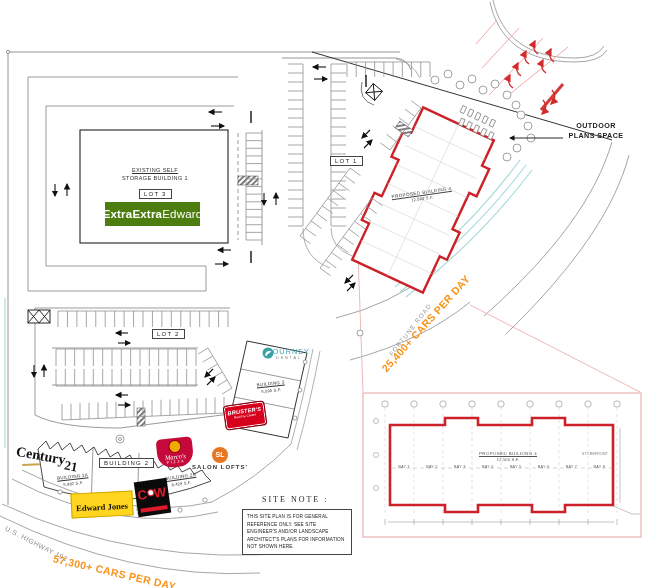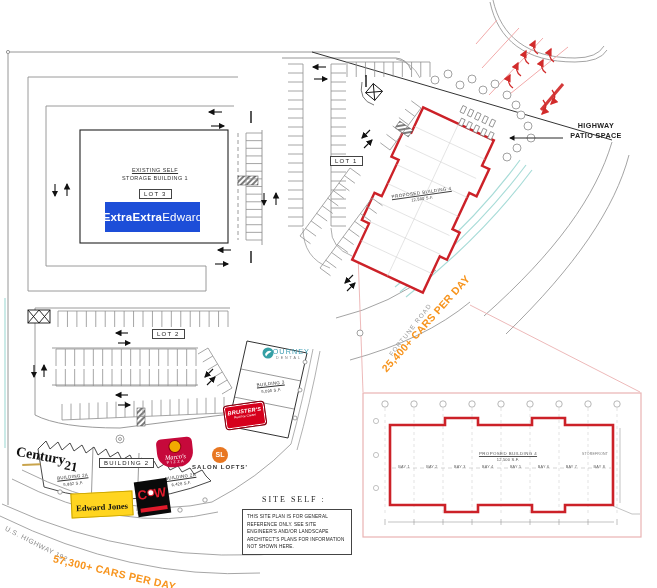--- a/index.html
+++ b/index.html
@@ -455,37 +455,37 @@
     </g>
     <line x1="392" y1="468" x2="611" y2="468" stroke="#bbb" stroke-width=".6" stroke-dasharray="4,3"></line>
     <path d="M390,425 H445 V418 H478 V425 H532 V418 H565 V425 H613 V505 H565 V512 H532 V505 H478 V512 H445 V505 H390 Z" fill="none" stroke="#cc2128" stroke-width="2.6"></path>
   </svg>
 
   <div class="abs lbl" style="left:110px;top:167px;width:90px;font-size:5.5px;color:#333;">
     <div class="u">EXISTING SELF</div>
     <div>STORAGE BUILDING 1</div>
   </div>
   <div class="abs boxlbl" style="left:139px;top:189px;">LOT 3</div>
-  <div class="abs esl" style="left:105px;top:202px;width:95px;height:30px;background:#1d4ed8;">
+  <div class="abs esl" style="left:105px;top:202px;width:95px;height:24px;background:#4d7c0f;">
     <b>Extra</b>
       <b>Extra</b>
       <span>Edward</span>
   </div>
 
   <div class="abs boxlbl" style="left:330px;top:156px;">LOT 1</div>
   <div class="abs boxlbl" style="left:152px;top:329px;">LOT 2</div>
 
   <div class="abs lbl" style="left:382px;top:190px;width:80px;font-size:4.6px;transform:rotate(-8deg);color:#444;">
     <div class="u">PROPOSED BUILDING 4</div>
     <div class="sf">12,500 S.F.</div>
   </div>
 
   <div class="abs lbl" style="left:563px;top:121px;width:66px;font-size:7.2px;font-weight:bold;line-height:1.45;">
-    <div>HIGHWAY</div>
-    <div>PATIO SPACE</div>
+    <div>OUTDOOR</div>
+    <div>PLANS SPACE</div>
   </div>
 
   <div class="abs rot" style="left:393px;top:350px;transform:rotate(-52deg);font-size:6.3px;color:#9a9a9a;letter-spacing:1.2px;">FORTUNE ROAD</div>
   <div class="abs rot orange" style="left:388px;top:362px;transform:rotate(-48deg);font-size:10.5px;color:#f7941d;letter-spacing:.3px;">25,400+ CARS PER DAY</div>
 
   <div class="abs rot" style="left:4px;top:524px;transform:rotate(27deg);font-size:6.8px;color:#8a8a8a;letter-spacing:.6px;">U.S. HIGHWAY 192</div>
   <div class="abs rot orange" style="left:52px;top:552px;transform:rotate(13deg);font-size:10.5px;color:#f7941d;letter-spacing:.3px;">57,300+ CARS PER DAY</div>
 
   <div class="abs boxlbl" style="left:99px;top:458px;">BUILDING 2</div>
   <div class="abs lbl tiny" style="left:52px;top:474px;width:42px;transform:rotate(-6deg);">
@@ -537,21 +537,21 @@
 
   <div class="abs" style="left:262px;top:347px;width:54px;text-align:center;">
     <svg class="jicon" width="12" height="12">
       <circle cx="6" cy="6" r="5.5" fill="#35a0a5"></circle>
       <path d="M3,7 Q6,2 9.5,4.5 Q6.5,6 4,9.5 Z" fill="#fff"></path>
     </svg>
     <div style="font-size:7.2px;letter-spacing:1.1px;color:#3d9db3;">JOURNEY</div>
     <div style="font-size:3.6px;letter-spacing:2px;color:#777;">DENTAL</div>
   </div>
 
-  <div class="abs" style="left:262px;top:495px;font-family:'Liberation Serif',serif;font-size:8px;letter-spacing:2px;color:#222;">SITE SELF :</div>
+  <div class="abs" style="left:262px;top:495px;font-family:'Liberation Serif',serif;font-size:8px;letter-spacing:2px;color:#222;">SITE NOTE :</div>
   <div class="abs note-box" style="left:242px;top:509px;width:100px;">THIS SITE PLAN IS FOR GENERAL REFERENCE ONLY. SEE SITE ENGINEER'S AND/OR LANDSCAPE ARCHITECT'S PLANS FOR INFORMATION NOT SHOWN HERE.</div>
 
   <div class="abs lbl" style="left:462px;top:451px;width:92px;font-size:4.4px;color:#555;">
     <div class="u">PROPOSED BUILDING 4</div>
     <div class="sf">12,500 S.F.</div>
   </div>
   <div class="abs" style="left:582px;top:452px;font-size:3.5px;color:#777;letter-spacing:.2px;">STOREFRONT</div>
   <div id="bays">
       <span style="position: absolute; left: 391px; top: 464.5px; width: 26px; text-align: center; font-size: 3.8px; color: rgb(102, 102, 102); letter-spacing: 0.2px;">BAY 1</span>
       <span style="position: absolute; left: 418.9px; top: 464.5px; width: 26px; text-align: center; font-size: 3.8px; color: rgb(102, 102, 102); letter-spacing: 0.2px;">BAY 2</span>

